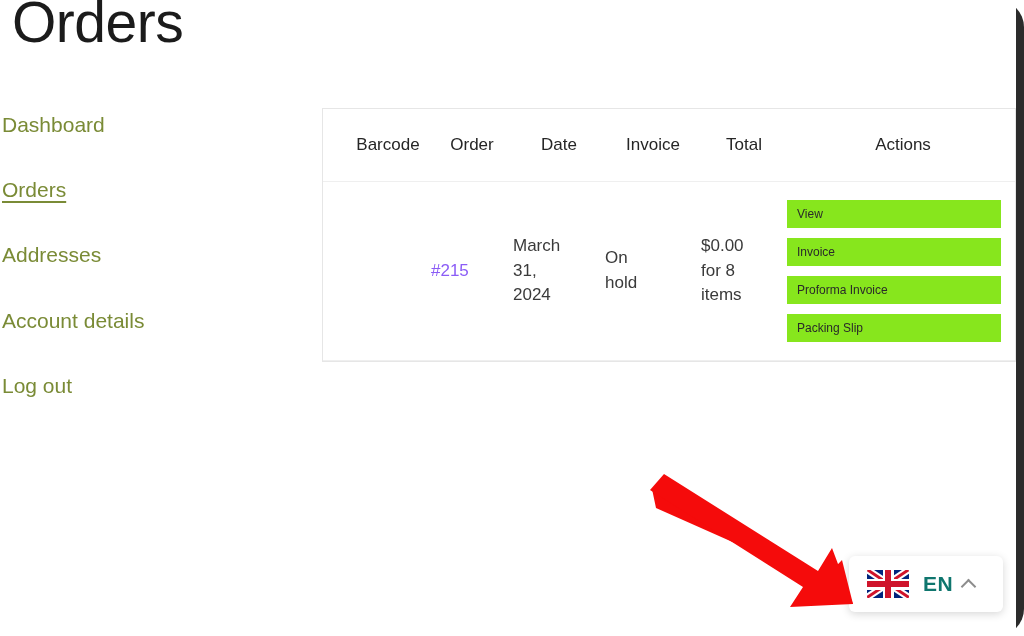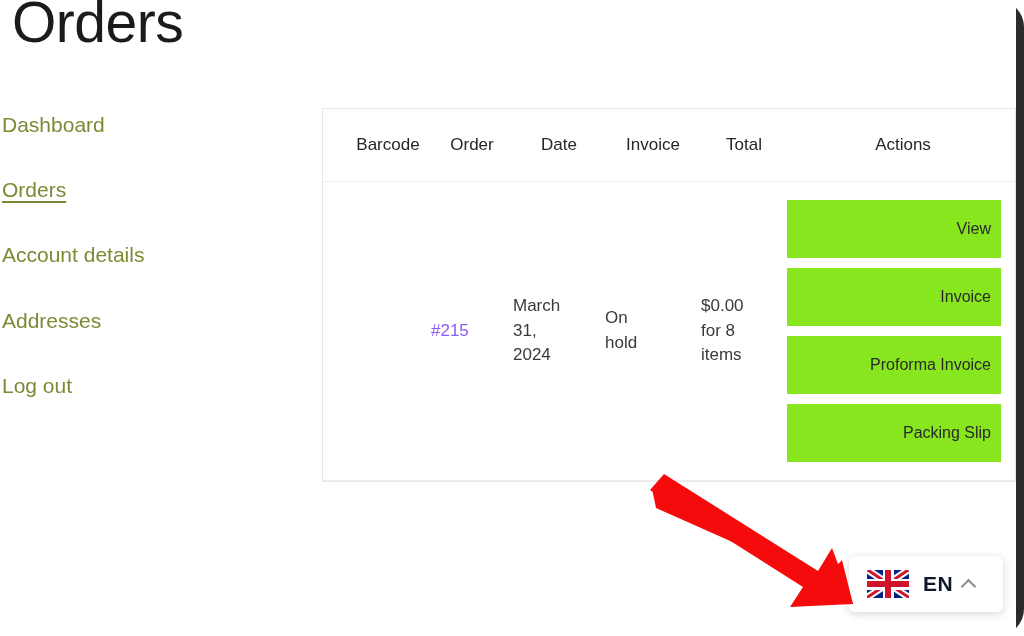--- a/index.html
+++ b/index.html
@@ -120,24 +120,24 @@
     flex-direction: column;
     gap: 10px;
     align-items: stretch;
     padding: 8px 0;
   }
   .btn {
     background: #87e61d;
     color: #2a2a2a;
     border: none;
     font-family: "Liberation Sans", sans-serif;
-    font-size: 16px;
+    font-size: 12px;
     line-height: 1;
-    padding: 21px 10px;
-    text-align: right;
+    padding: 8px 10px;
+    text-align: left;
     cursor: pointer;
     white-space: nowrap;
     display: block;
     width: 100%;
   }
 
   
   .lang-switcher {
     position: absolute;
     left: 849px;
@@ -188,21 +188,21 @@
   
   .flag .cwv { width: 11px; height: 28px; background: #fff; left: 15.5px; top: 0; }
   .flag .cwh { width: 42px; height: 11px; background: #fff; left: 0; top: 8.5px; }
   
   .flag .crv { width: 6px; height: 28px; background: #cf142b; left: 18px; top: 0; }
   .flag .crh { width: 42px; height: 6px; background: #cf142b; left: 0; top: 11px; }
 
   .lang-code {
     font-size: 21px;
     font-weight: bold;
-    color: #0f172a;
+    color: #0f766e;
     letter-spacing: 0.5px;
   }
   .chevron-up {
     width: 11px;
     height: 11px;
     border-left: 2px solid #8d8d8d;
     border-top: 2px solid #8d8d8d;
     transform: rotate(45deg);
     margin-left: -4px;
     margin-top: 4px;
@@ -220,22 +220,22 @@
 </head>
 <body>
 
 <div id="screen">
 
   <div class="page-title">Orders</div>
 
   <nav class="sidebar">
     <a class="nav-item">Dashboard</a>
     <a class="nav-item active">Orders</a>
+    <a class="nav-item">Addresses</a>
     <a class="nav-item">Account details</a>
-    <a class="nav-item">Addresses</a>
     <a class="nav-item">Log out</a>
   </nav>
 
   <div class="table-wrap">
     <table class="orders">
       <thead>
         <tr>
           <th class="col-barcode">Barcode</th>
           <th class="col-order">Order</th>
           <th class="col-date">Date</th>

